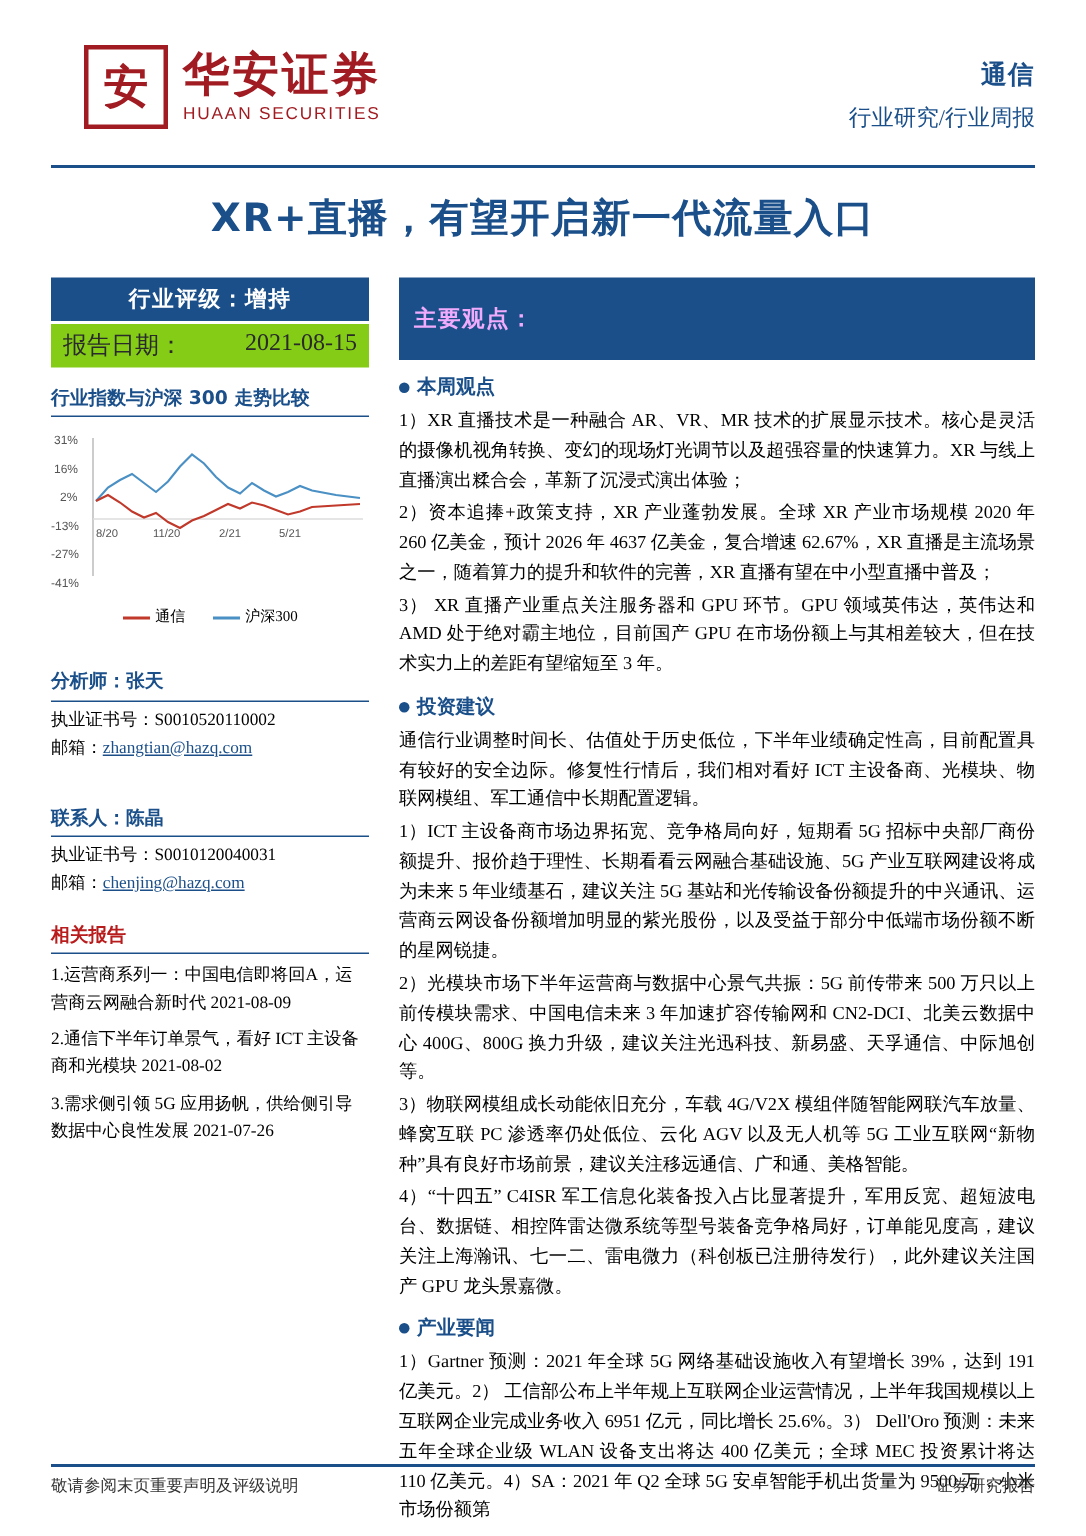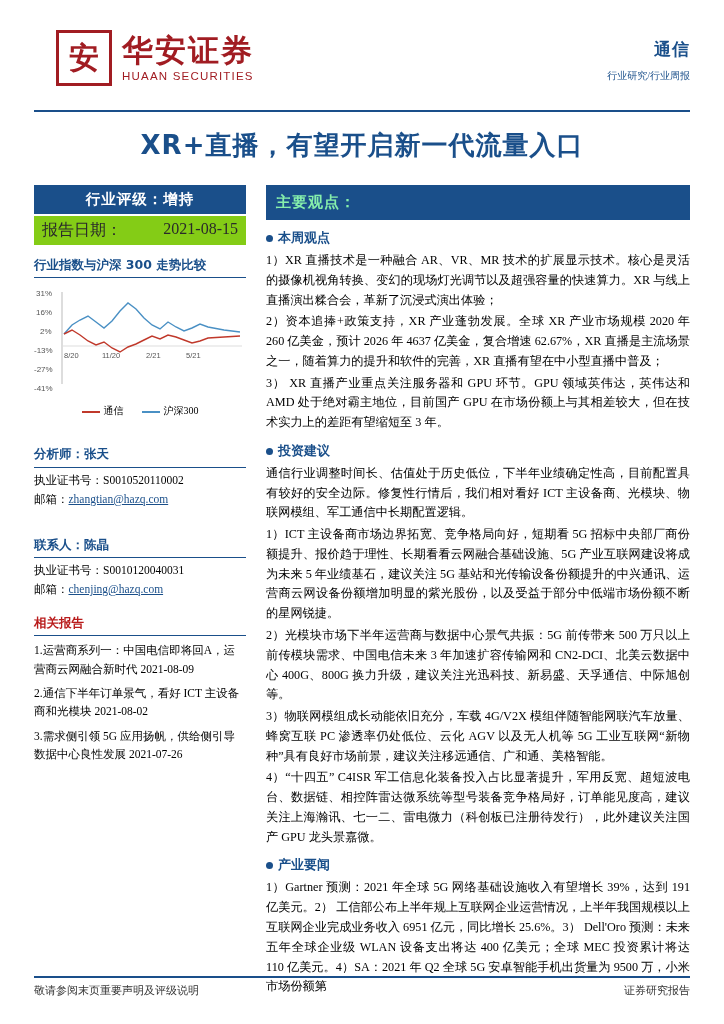--- a/index.html
+++ b/index.html
@@ -27,21 +27,21 @@
     font-family:"DejaVu Sans", sans-serif;
     box-sizing:border-box;
   }
   .logo-txt{margin-left:10px;}
   .logo-cn{font-size:31px;font-weight:bold;color:#a11c22;letter-spacing:2px;line-height:1.05;
     font-family:"DejaVu Sans", sans-serif;}
   .logo-en{font-size:11.5px;color:#a11c22;letter-spacing:1.2px;margin-top:3px;
     font-family:"Liberation Sans", sans-serif;}
   .header-right{position:absolute;right:0;top:12px;text-align:right;}
   .hr-industry{font-size:17px;font-weight:bold;color:#1a4f8a;letter-spacing:1px;}
-  .hr-sub{font-size:10px;color:#1a4f8a;margin-top:8px;text-align:center;}
+  .hr-sub{font-size:15px;color:#1a4f8a;margin-top:8px;text-align:center;}
   .header-rule{
     position:absolute;left:0;right:0;bottom:0;height:2px;background:#1a4f8a;
   }
 
   
   .doc-title{
     margin:16px 34px 0 34px;
     text-align:center;
     font-size:26px;
     font-weight:bold;
@@ -86,22 +86,22 @@
 
   .related{margin-top:16px;}
   .related .lbl{color:#b91c1c;font-weight:bold;border-bottom:1.5px solid #1a4f8a;display:block;
     padding-bottom:3px;margin-bottom:5px;font-size:12.5px;
     font-family:"DejaVu Sans", sans-serif;}
   .related li{font-size:11.5px;line-height:1.6;margin-bottom:6px;list-style:none;}
   .related ul{margin:0;padding:0;}
 
   
   .main-head{
-    background:#1a4f8a;color:#86efac;font-size:15px;font-weight:bold;
-    padding:8px 10px;letter-spacing:1px;
+    background:#1a4f8a;color:#f0abfc;font-size:15px;font-weight:bold;
+    padding:18px 10px;letter-spacing:1px;
     font-family:"DejaVu Sans", sans-serif;
   }
   .sec-head{
     color:#1a4f8a;font-weight:bold;font-size:13px;margin:9px 0 4px 0;
     font-family:"DejaVu Sans", sans-serif;
   }
   .sec-head .bullet{display:inline-block;width:7px;height:7px;border-radius:50%;
     background:#1a4f8a;margin-right:5px;vertical-align:middle;}
   .para{
     font-size:12.2px;line-height:1.62;text-align:justify;margin:0 0 2px 0;

